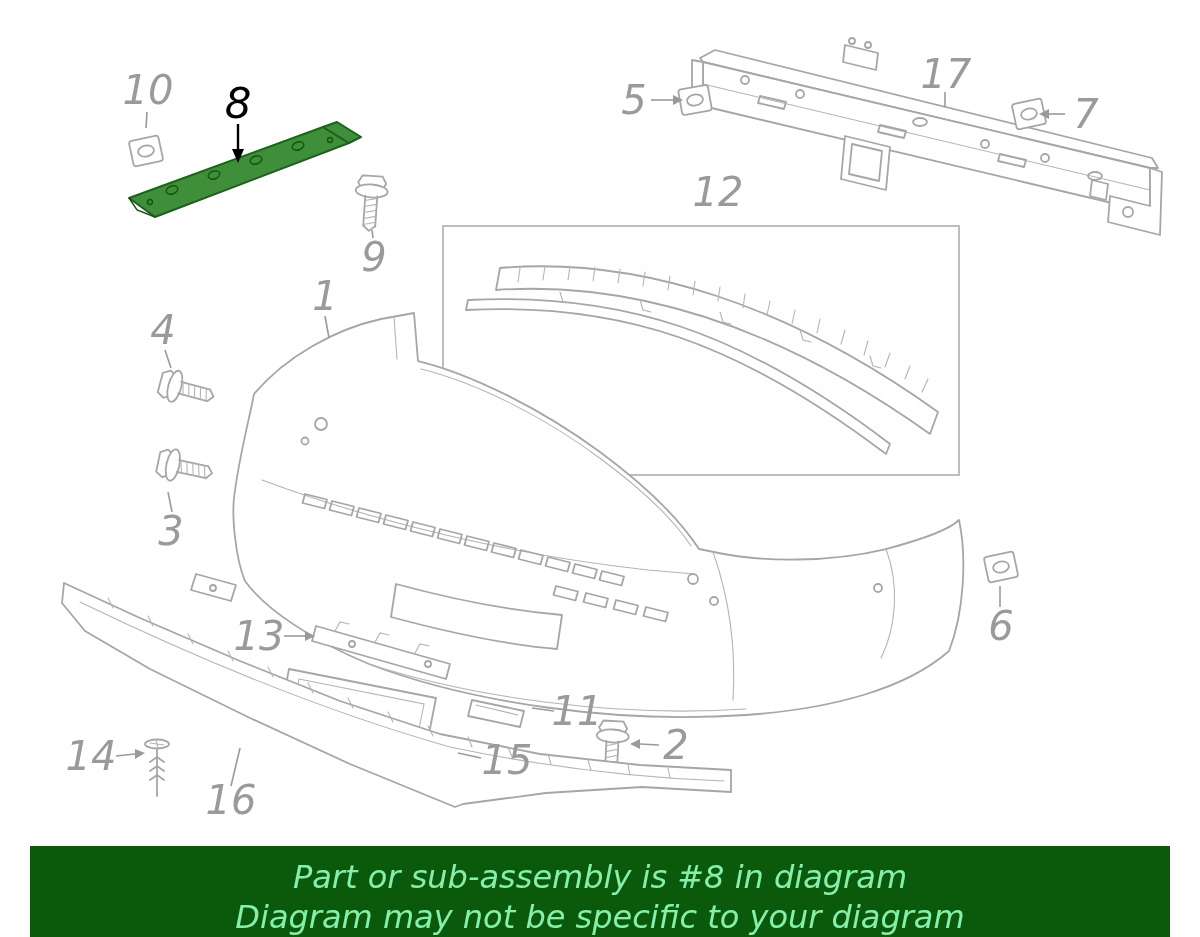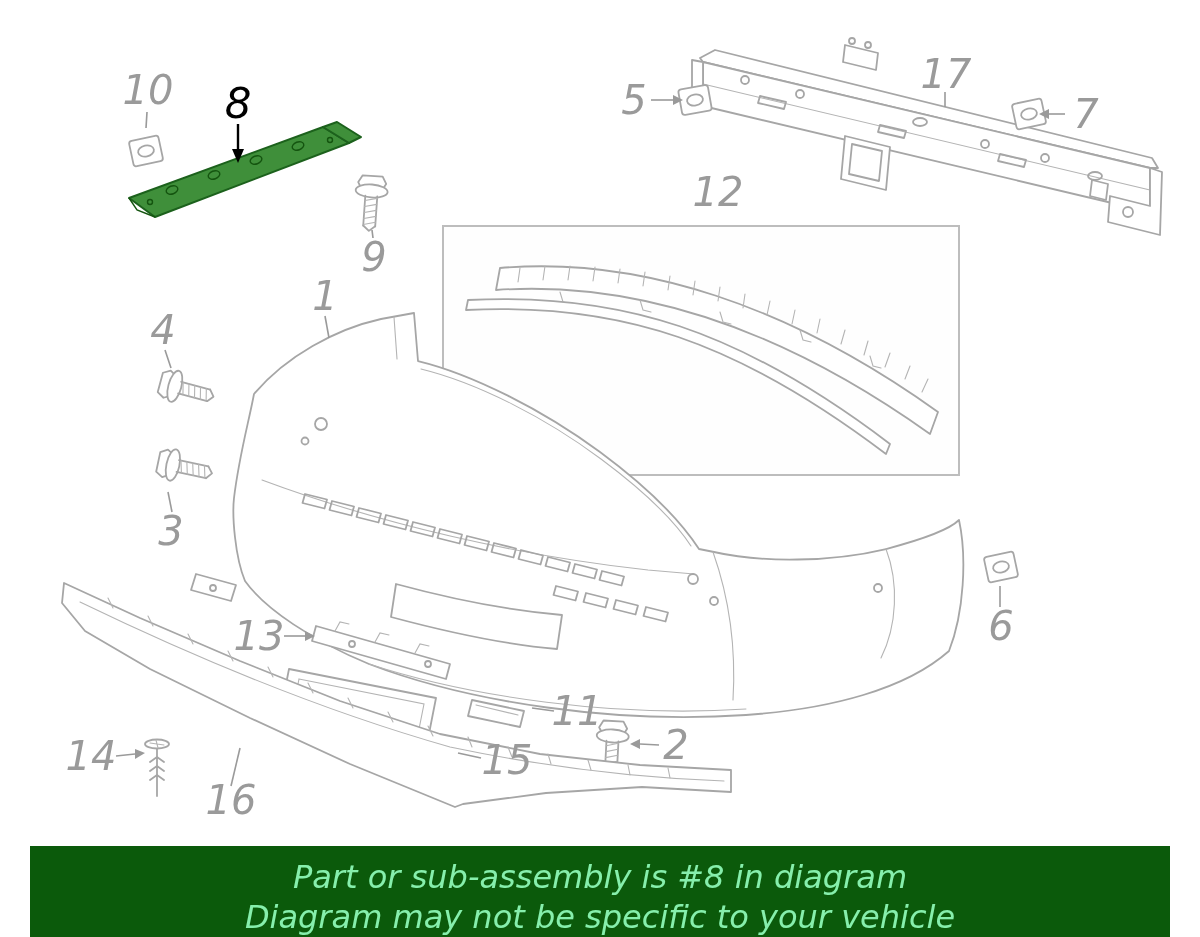--- a/index.html
+++ b/index.html
@@ -236,16 +236,16 @@
   <text class="lbl" x="259" y="650">13</text>
   <text class="lbl" x="577" y="725">11</text>
   <text class="lbl" x="676" y="759">2</text>
   <text class="lbl" x="91" y="770">14</text>
   <text class="lbl" x="507" y="774">15</text>
   <text class="lbl" x="231" y="814">16</text>
 </svg>
 
   <div class="banner">
     <div>Part or sub-assembly is #8 in diagram</div>
-    <div>Diagram may not be specific to your vehicle</div>
+    <div>Diagram may not be specific to your diagram</div>
   </div>
 
 </div>
 
 </body></html>

